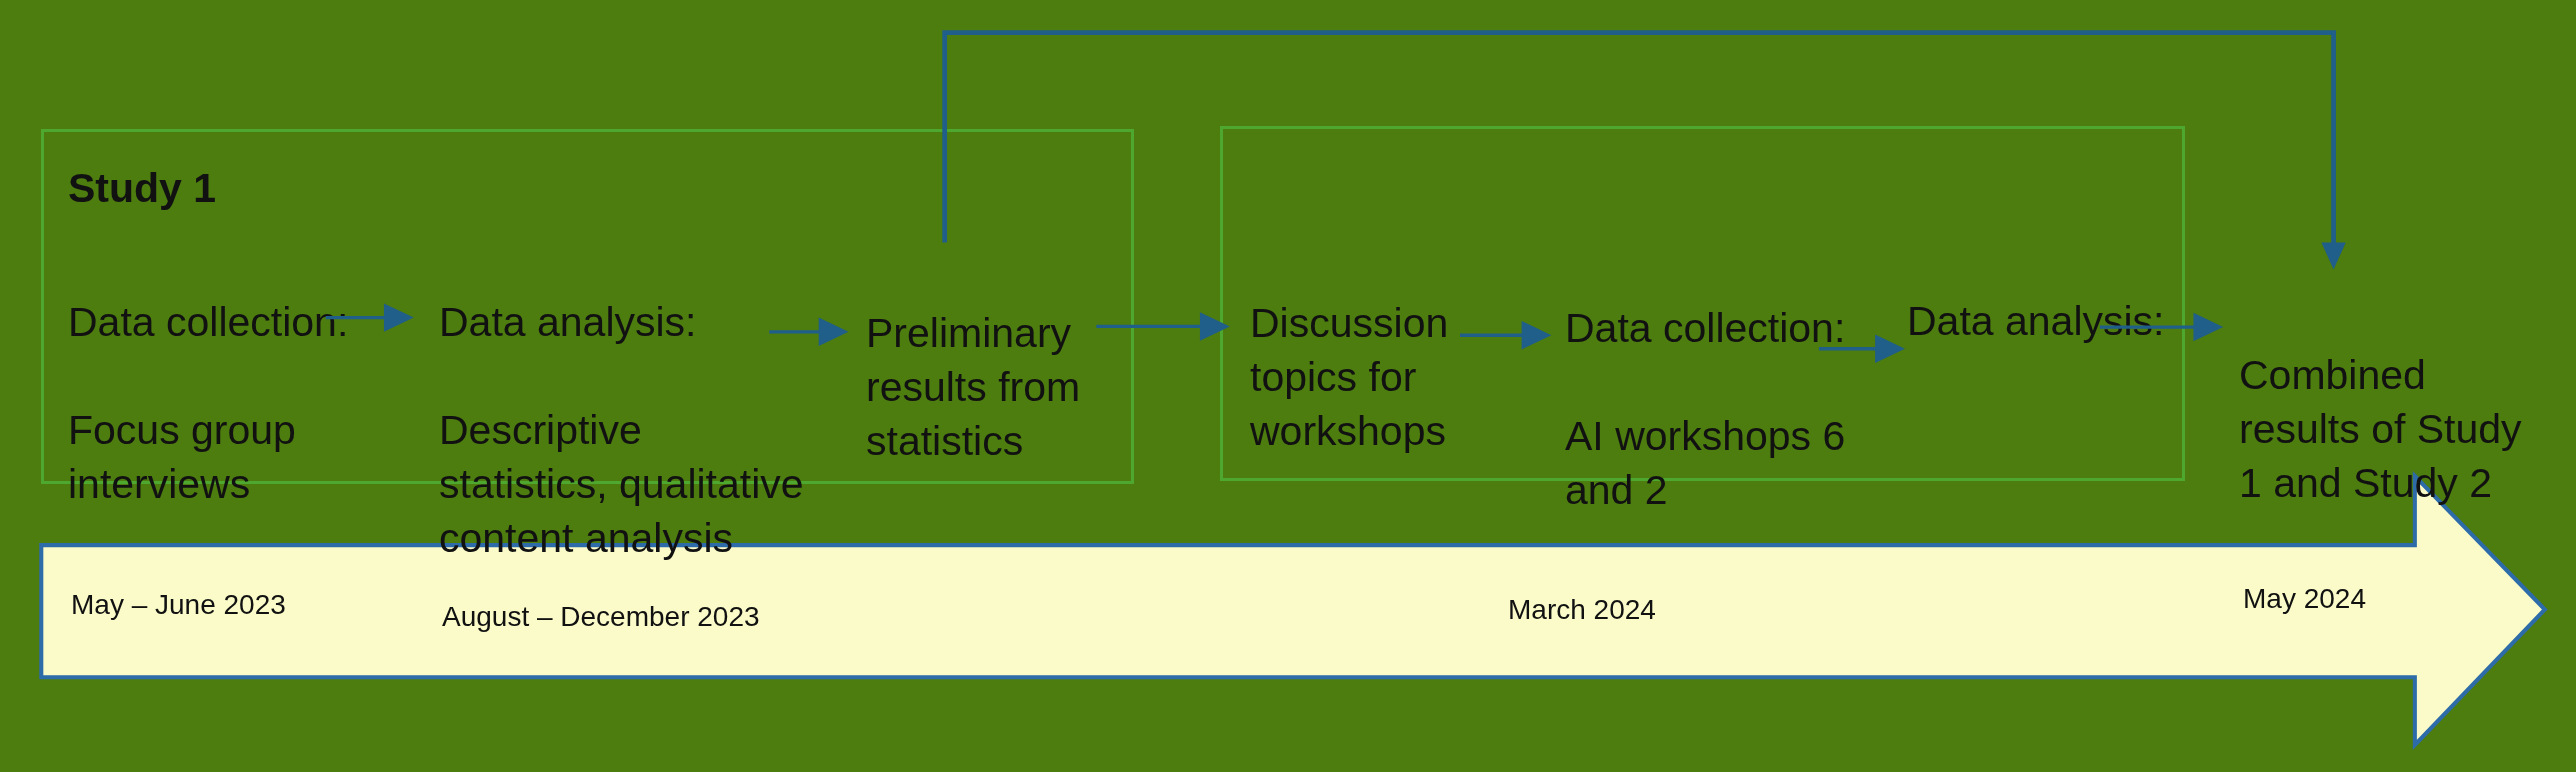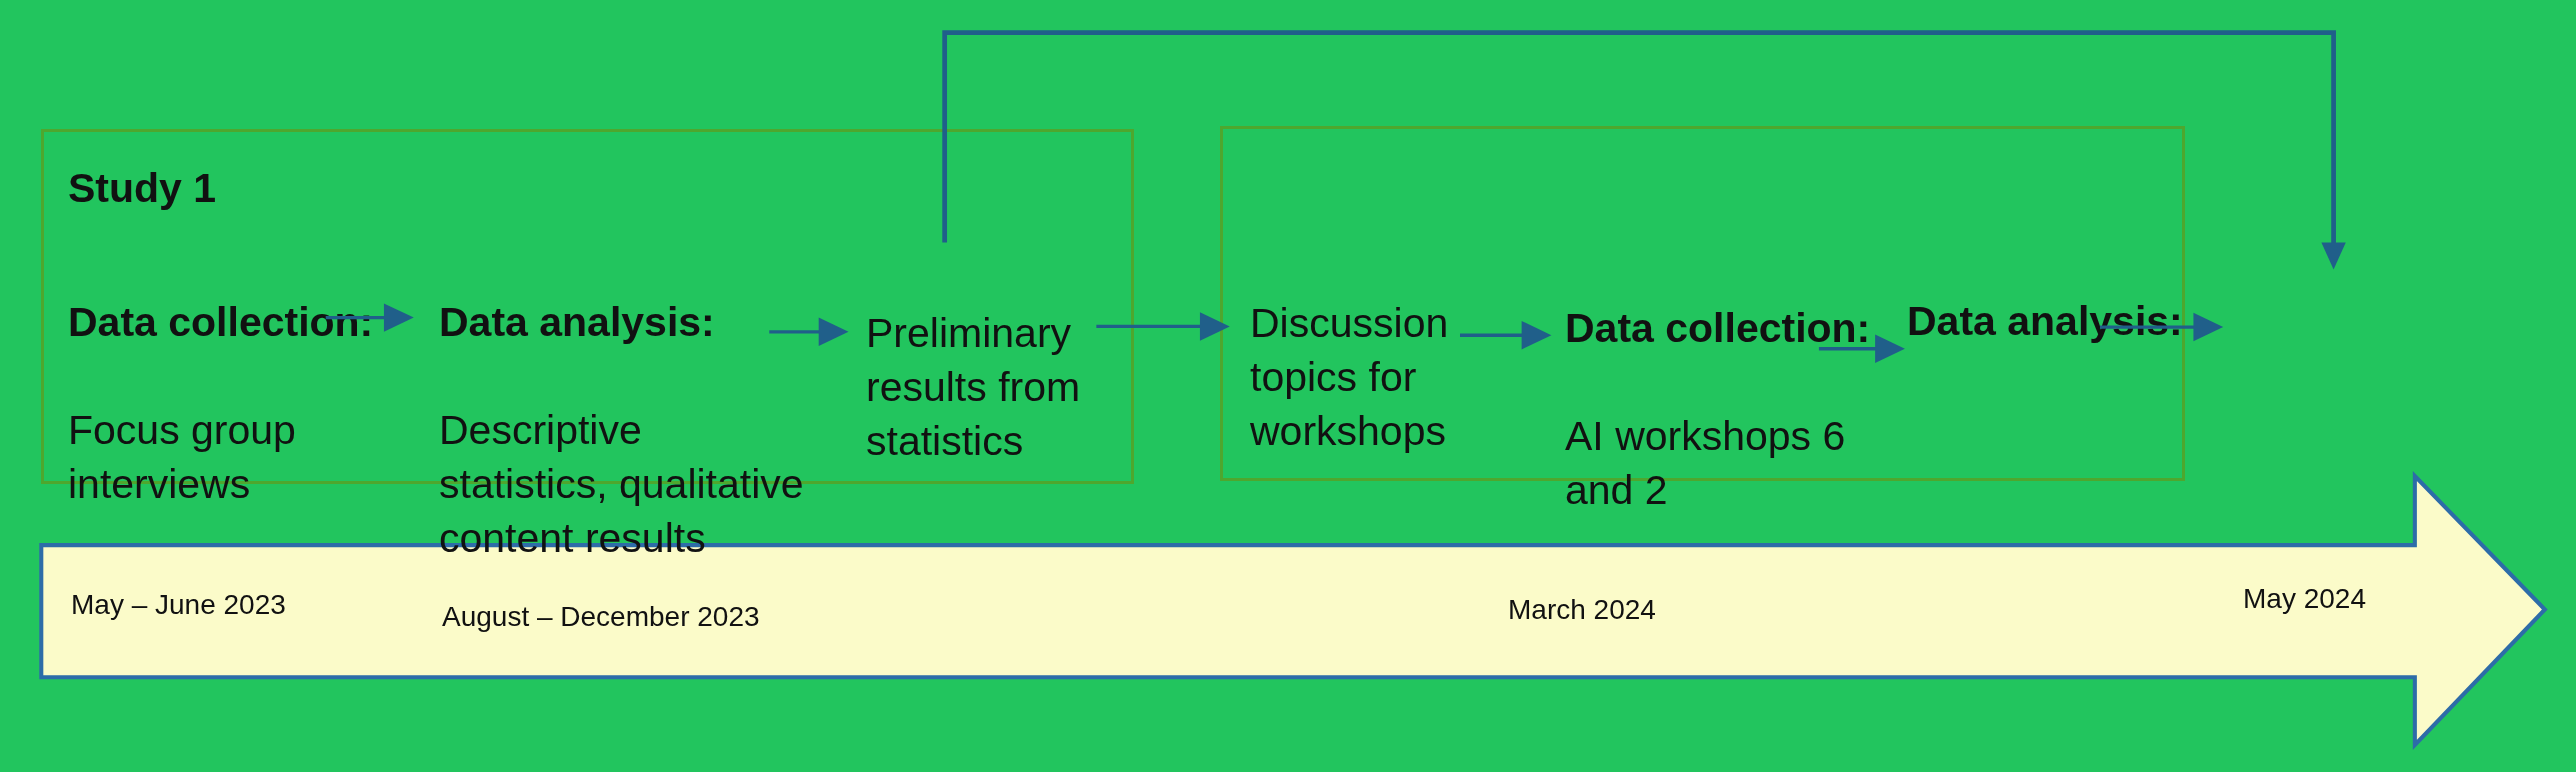--- a/index.html
+++ b/index.html
@@ -2,37 +2,37 @@
 <html style="font-size:11px"><head>
 <meta charset="utf-8">
 <style>
   html,body{margin:0;padding:0;background:#ffffff;}
   #canvas{
     position:relative;
     width:2576px;height:772px;
     font-family:"Liberation Sans", sans-serif;
     color:#111111;
     overflow:hidden;
-    background:#22c55e;
+    background:#4d7c0f;
   }
   .layer{position:absolute;left:0;top:0;pointer-events:none;}
   .box{
     position:absolute;
     border:3.4px solid #4EA72E;
     background:transparent;
     z-index:2;
   }
   .txt{
     position:absolute;
     z-index:3;
     font-size:41px;
     line-height:54px;
     white-space:pre-line;
   }
-  .txt .h{font-weight:bold;white-space:pre-line;}
+  .txt .h{font-weight:normal;white-space:pre-line;}
   .txt .b{font-weight:normal;white-space:pre-line;}
   .title{font-weight:bold;}
   .date{
     position:absolute;
     z-index:3;
     font-size:28px;
     line-height:47px;
     white-space:nowrap;
   }
   svg{display:block;}
@@ -59,21 +59,21 @@
   <div class="txt" style="left:68px;top:241px;">
     <div class="h">Data collection:</div>
     <div class="b">Focus group
 interviews</div>
   </div>
 
   <div class="txt" style="left:439px;top:241px;">
     <div class="h">Data analysis:</div>
     <div class="b">Descriptive
 statistics, qualitative
-content results</div>
+content analysis</div>
   </div>
 
   <div class="txt" style="left:866px;top:252px;">
     <div class="b">Preliminary
 results from
 statistics</div>
   </div>
 
 
   <div class="txt" style="left:1250px;top:242px;">
@@ -85,20 +85,25 @@
   <div class="txt" style="left:1565px;top:247px;">
     <div class="h">Data collection:</div>
     <div class="b">AI workshops 6
 and 2</div>
   </div>
 
   <div class="txt" style="left:1907px;top:240px;">
     <div class="h">Data analysis:</div>
   </div>
 
+  <div class="txt" style="left:2239px;top:294px;">
+    <div class="b">Combined
+results of Study
+1 and Study 2</div>
+  </div>
 
   <div class="date" style="left:71px;top:581px;">May – June 2023</div>
   <div class="date" style="left:442px;top:581px;margin-top:12px;">August – December 2023</div>
   <div class="date" style="left:1508px;top:586px;">March 2024</div>
   <div class="date" style="left:2243px;top:575px;">May 2024</div>
 
   <svg id="connector-layer" class="layer" width="2576" height="772" viewBox="0 0 3802 1140">
 
     <g>
       <line class="connector" x1="480" y1="469" x2="570" y2="469" stroke-width="5"></line>

